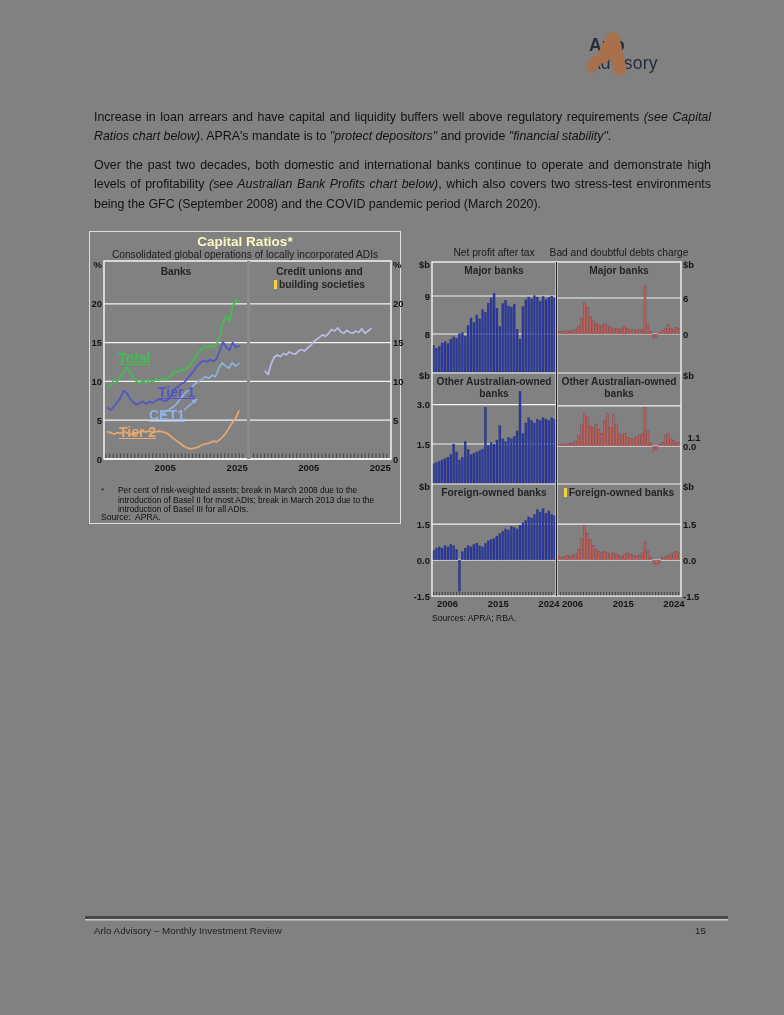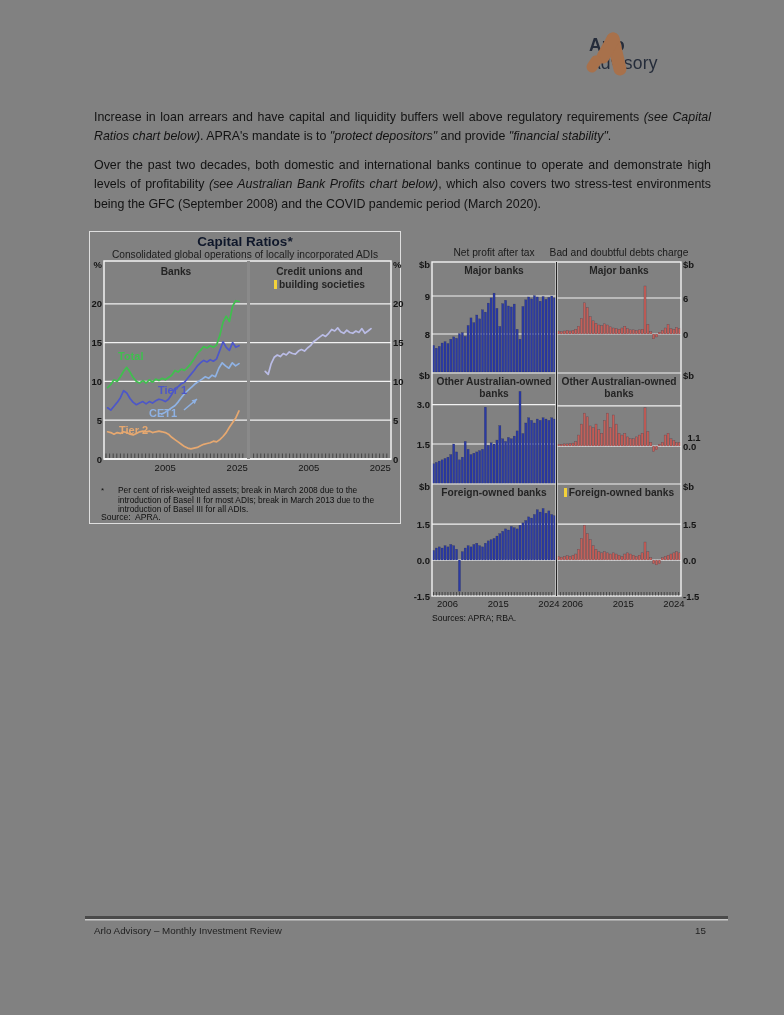--- a/index.html
+++ b/index.html
@@ -11,36 +11,36 @@
   .logo-l1{font-size:17.5px;font-weight:700;letter-spacing:.2px;}
   .logo-l2{font-size:17.5px;font-weight:400;letter-spacing:.2px;}
   
   .para{position:absolute;left:94px;width:617px;text-align:justify;
         font-size:12.4px;line-height:19.4px;color:#121212;}
   .para .it{font-style:italic;}
   
   .fig{position:absolute;}
   #figCapital{border:1.5px solid #dedede;}
   .fig-title{position:absolute;left:0;width:100%;text-align:center;font-size:13.5px;
-             font-weight:700;color:#0f172a;top:2px;white-space:nowrap;}
+             font-weight:700;color:#fef9c3;top:2px;white-space:nowrap;}
   .fig-sub{position:absolute;left:0;width:100%;text-align:center;font-size:10.2px;
            color:#1c1c1c;top:17px;white-space:nowrap;}
   .colhead{position:absolute;top:16px;text-align:center;font-size:10.2px;font-weight:400;
            color:#1a1a1a;white-space:nowrap;}
   .fn{position:absolute;left:11px;top:254px;width:292px;display:flex;
       font-size:8.4px;line-height:9.7px;color:#101010;}
   .fn-marker{flex:0 0 17px;font-size:8px;}
   .fn-text{flex:1 1 auto;text-align:left;}
   .src{position:absolute;left:11px;top:280px;font-size:8.6px;color:#101010;white-space:pre-wrap;}
   .clab{position:absolute;color:#151515;white-space:nowrap;}
   .tick{font-size:9.5px;font-weight:700;height:11px;line-height:11px;}
   .unitlab{font-size:9.5px;font-weight:700;height:10px;line-height:10px;}
-  .xlab{font-size:9.5px;font-weight:400;text-align:center;}
+  .xlab{font-size:9.5px;font-weight:700;text-align:center;}
   .phead{font-size:10.2px;font-weight:600;color:#242424;text-align:center;line-height:13px;}
-  .slab{font-size:11px;font-weight:700;}
+  .slab{font-size:14px;font-weight:700;text-decoration:underline;}
   .mark{display:inline-block;width:3px;height:9px;background:#f3d23a;margin-right:2px;vertical-align:-1px;}
   
   .footer-rule{position:absolute;left:85px;top:916px;width:643px;height:2.5px;
                background:#4a4a4a;box-shadow:0 1.5px 0 #c9c9c9;}
   .footer-left{position:absolute;left:94px;top:925px;font-size:9.8px;color:#1f1f1f;}
   .footer-page{position:absolute;left:600px;top:925px;width:106px;text-align:right;
                font-size:9.8px;color:#1f1f1f;}
   svg{position:absolute;left:0;top:0;}
 </style>
 </head>

